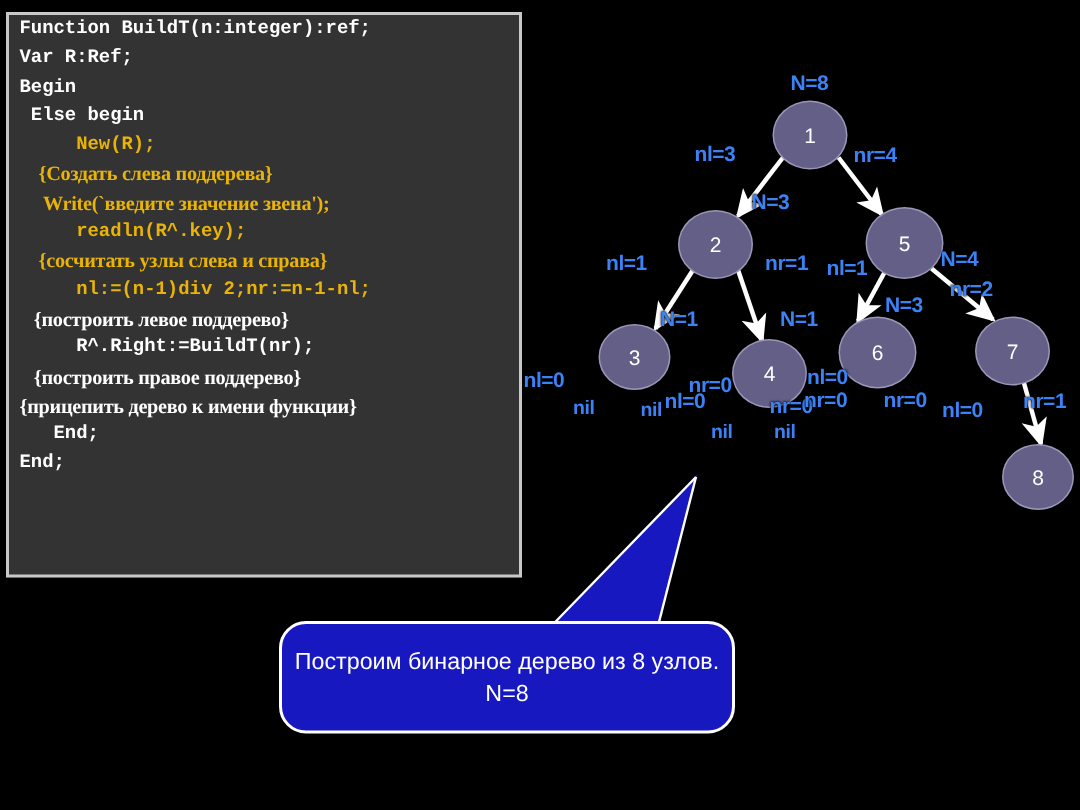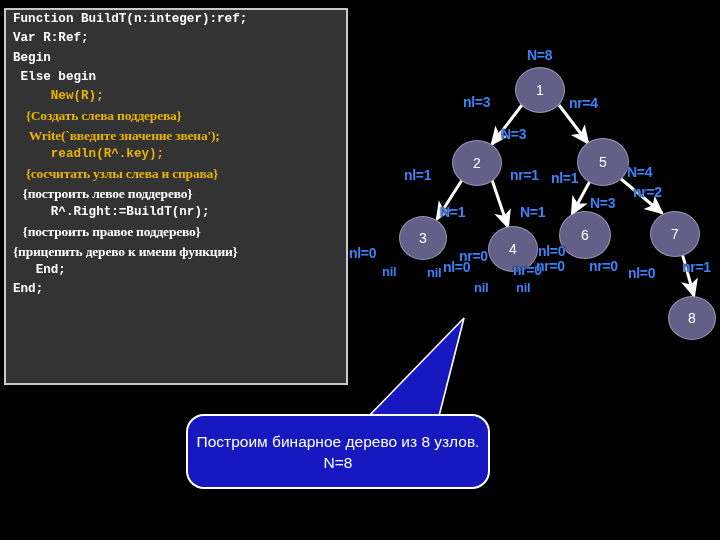--- a/index.html
+++ b/index.html
@@ -125,20 +125,21 @@
     <div id="code-lines">
         <div class="code-line">Function BuildT(n:integer):ref;</div>
         <div class="code-line">Var R:Ref;</div>
         <div class="code-line">Begin</div>
         <div class="code-line"> Else begin</div>
         <div class="code-line yellow">     New(R);</div>
         <div class="code-line yellow comment">    {Создать слева поддерева}</div>
         <div class="code-line yellow comment">     Write(`введите значение звена');</div>
         <div class="code-line yellow">     readln(R^.key);</div>
         <div class="code-line yellow comment">    {сосчитать узлы слева и справа}</div>
+        <div class="code-line yellow">     nl:=(n-1)div 2;nr:=n-1-nl;</div>
         <div class="code-line comment">   {построить левое поддерево}</div>
         <div class="code-line">     R^.Right:=BuildT(nr);</div>
         <div class="code-line comment">   {построить правое поддерево}</div>
         <div class="code-line comment">{прицепить дерево к имени функции}</div>
         <div class="code-line">   End;</div>
         <div class="code-line">End;</div>
       </div>
   </div>
 
   <svg id="tree-svg" viewBox="0 0 720 540">

